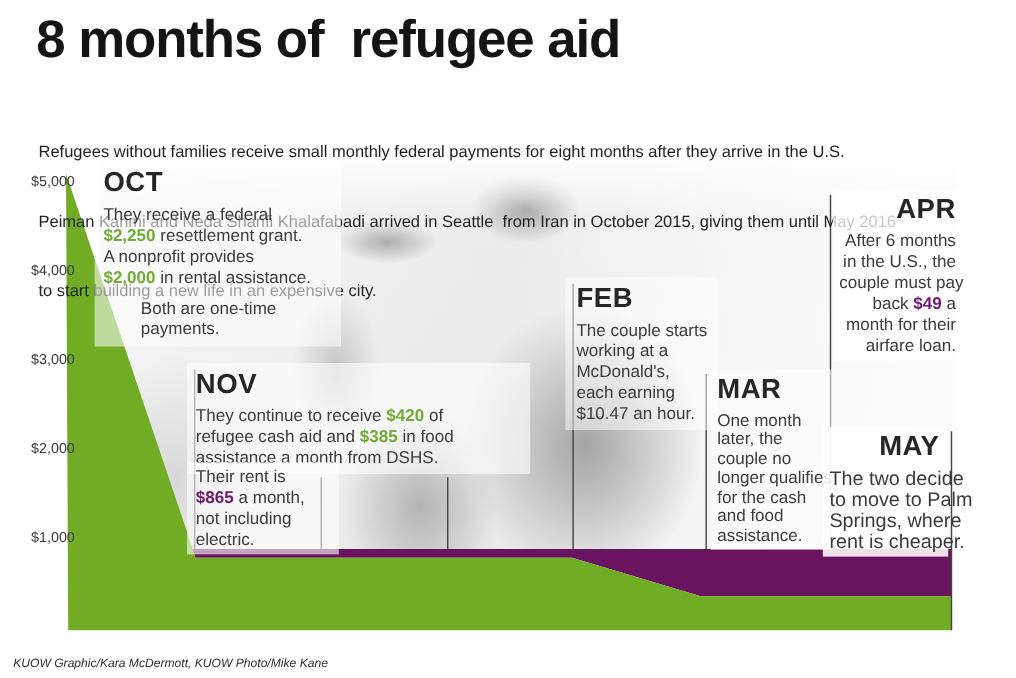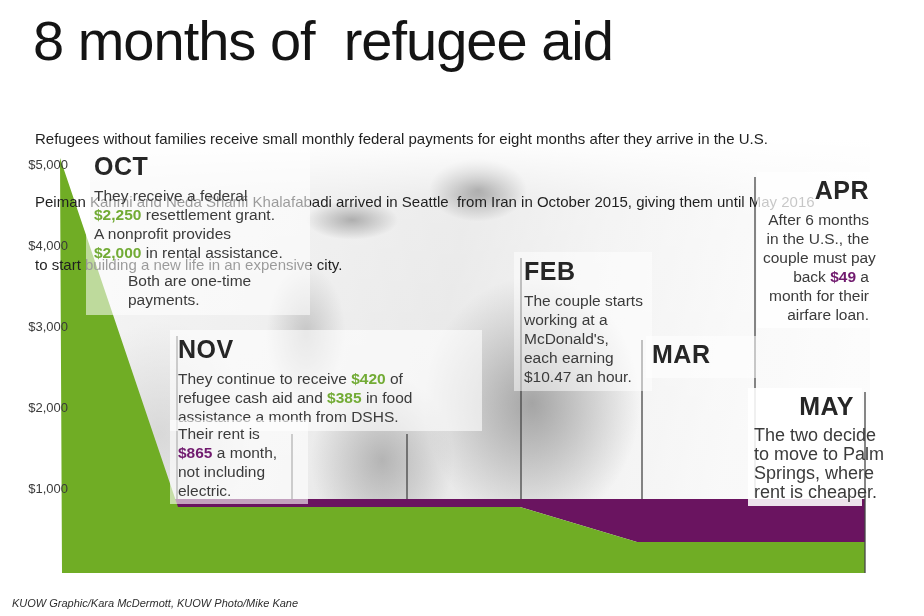--- a/index.html
+++ b/index.html
@@ -1,20 +1,20 @@
 <!DOCTYPE html>
 <html><head>
 <meta charset="utf-8">
 <style>
   html,body{margin:0;padding:0;background:#fff;}
   .stage{position:relative;width:924px;height:616px;background:#fff;overflow:hidden;
          font-family:"Liberation Sans",sans-serif;}
 
   
-  .title{position:absolute;left:33px;top:12px;font-size:56px;font-weight:400;
+  .title{position:absolute;left:33px;top:12px;font-size:48px;font-weight:700;
          color:#141414;letter-spacing:-1px;white-space:pre;line-height:1.05;}
   .subtitle{position:absolute;left:35px;top:86px;font-size:15px;line-height:21px;
             color:#1f1f1f;white-space:pre;}
 
   
   .photo{position:absolute;left:90px;top:138px;width:780px;height:364px;
     background:
       radial-gradient(ellipse 70px 45px at 388px 52px, rgba(30,30,30,.85), rgba(30,30,30,0) 70%),
       radial-gradient(ellipse 150px 175px at 442px 265px, rgba(48,48,48,.78), rgba(48,48,48,0) 72%),
       radial-gradient(ellipse 66px 28px at 262px 82px, rgba(40,40,40,.78), rgba(40,40,40,0) 70%),
@@ -102,20 +102,21 @@
     <div class="month-body"><span>Their rent is</span><br><span class="amt-purple">$865</span><span> a month,</span><br><span>not including</span><br><span>electric.</span></div>
   </div>
 
   <div class="month-box" id="box-feb">
     <div class="month-heading">FEB</div>
     <div class="month-body"><span>The couple starts</span><br><span>working at a</span><br><span>McDonald's,</span><br><span>each earning</span><br><span>$10.47 an hour.</span></div>
   </div>
 
   <div class="month-box" id="box-mar">
     <div class="month-heading">MAR</div>
+    <div class="month-body lh-tight"><span>One month</span><br><span>later, the</span><br><span>couple no</span><br><span>longer qualifies</span><br><span>for the cash</span><br><span>and food</span><br><span>assistance.</span></div>
   </div>
 
   <div class="month-box" id="box-apr">
     <div class="month-heading">APR</div>
     <div class="month-body"><span>After 6 months</span><br><span>in the U.S., the</span><br><span>couple must pay</span><br><span>back </span><span class="amt-purple">$49</span><span> a</span><br><span>month for their</span><br><span>airfare loan.</span></div>
   </div>
 
   <div class="month-box" id="box-may">
     <div class="month-heading heading-right">MAY</div>
     <div class="month-body" style="font-size:18px"><span>The two decide</span><br><span>to move to Palm</span><br><span>Springs, where</span><br><span>rent is cheaper.</span></div>

